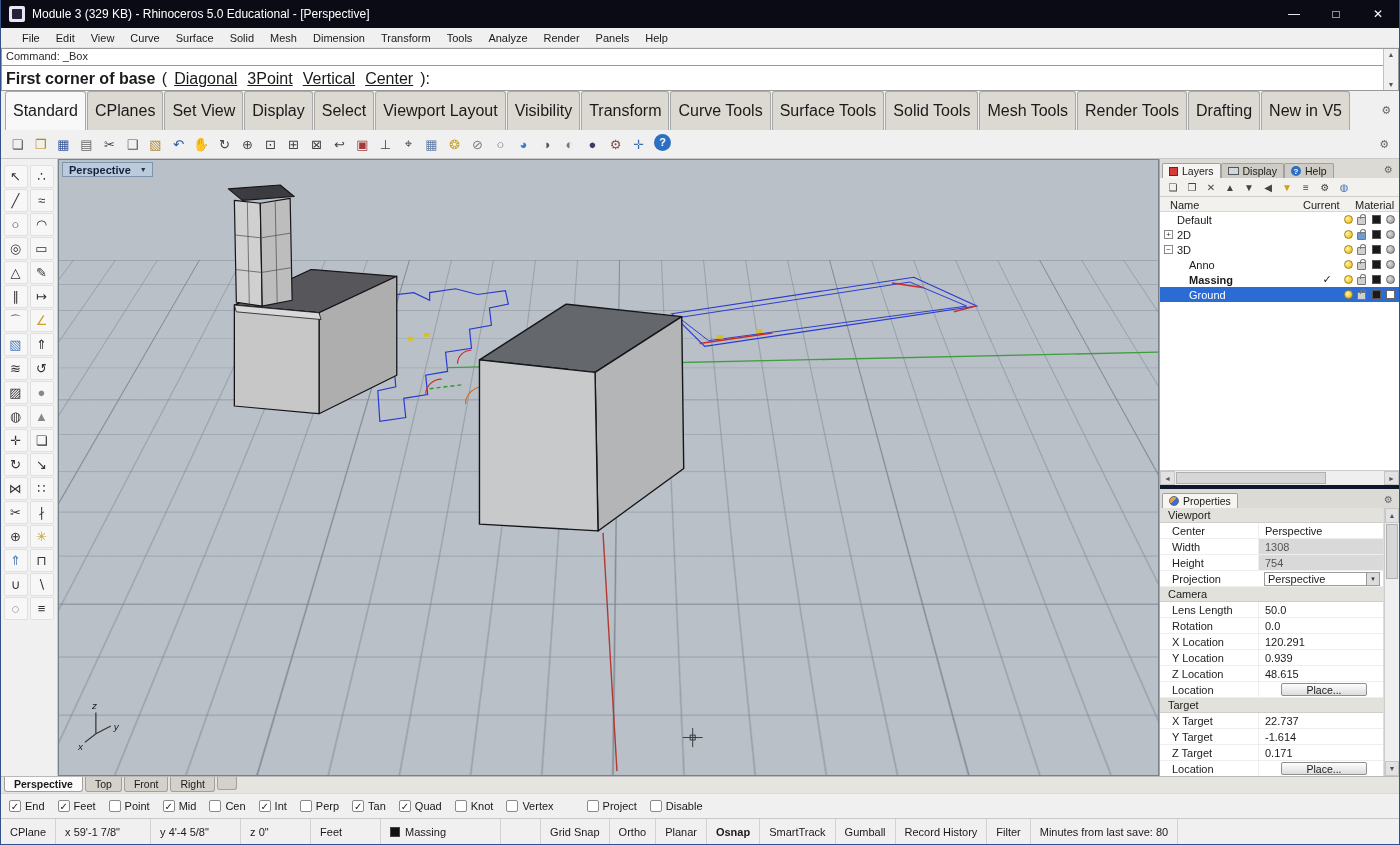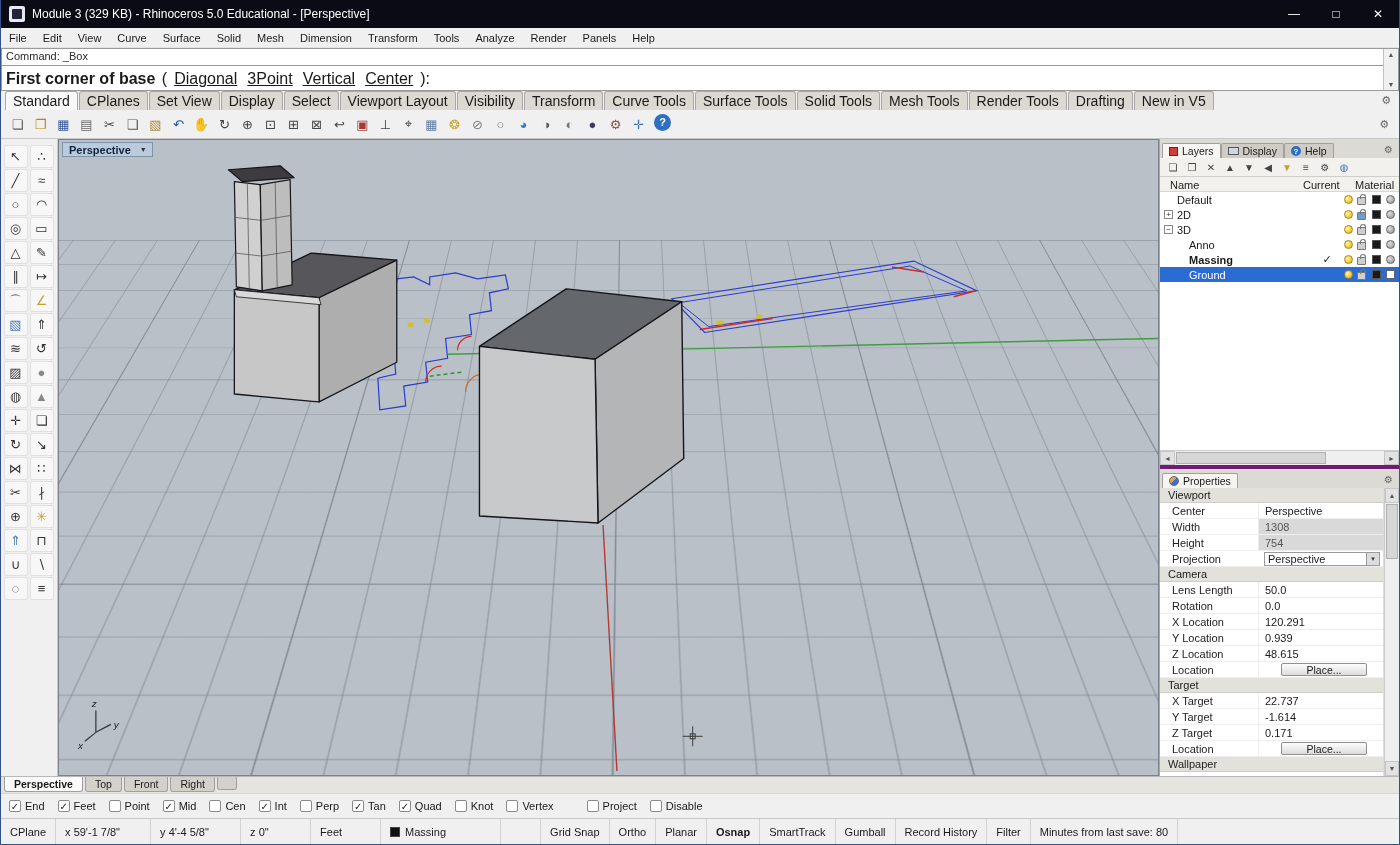--- a/index.html
+++ b/index.html
@@ -6,32 +6,32 @@
   body{width:1400px;height:845px;font-family:"Liberation Sans","DejaVu Sans",sans-serif;font-size:11px;color:#1a1a1a;background:#f0f0f0;overflow:hidden}
   .window{width:100%;height:100%;display:flex;flex-direction:column;border-left:1px solid #35518a;border-right:1px solid #35518a;border-bottom:1px solid #35518a}
   
   .titlebar{flex:0 0 28px;background:#0b0b16;color:#fff;display:flex;align-items:center;padding-left:8px;font-size:12px}
   .app-icon{width:16px;height:16px;background:#e8e8f0;border-radius:2px;margin-right:7px;position:relative;flex:none}
   .app-icon::after{content:"";position:absolute;inset:3px;background:#23233a;border-radius:1px}
   .title-text{flex:1;white-space:nowrap;overflow:hidden}
   .win-controls{display:flex;height:100%}
   .win-btn{width:42px;display:flex;align-items:center;justify-content:center;font-size:12px}
   
-  .menubar{flex:0 0 20px;display:flex;align-items:center;padding-left:0;background:#f0f0f0;border-bottom:1px solid #e2e2e2}
+  .menubar{flex:0 0 20px;display:flex;align-items:center;padding-left:13px;background:#f0f0f0;border-bottom:1px solid #e2e2e2}
   .menu-item{padding:2px 8px;white-space:nowrap}
   
   .cmdarea{flex:0 0 43px;position:relative;background:#f0f0f0}
   .cmd-history{height:17px;background:#fff;border:1px solid #9a9a9a;border-bottom:none;padding:1px 4px;color:#2a2a2a;overflow:hidden}
   .cmd-prompt{height:26px;background:#fff;border:1px solid #9a9a9a;padding:4px 4px 0;font-weight:bold;font-size:16px;overflow:hidden}
   .cmd-opt{font-weight:normal;text-decoration:underline;margin:0 5px}
   .paren{font-weight:normal;margin:0 2px}
   .cmd-scroll{position:absolute;top:1px;right:1px;bottom:1px;width:15px;background:#f0f0f0;border-left:1px solid #c0c0c0;display:flex;flex-direction:column;justify-content:space-between;align-items:center;font-size:7px;color:#555;padding:2px 0}
   
   .ribbonrow{flex:0 0 17px;display:flex;align-items:flex-end;padding:0 4px;background:#f0f0f0}
-  .rtab{padding:1px 7px;margin-right:1px;border:1px solid #a8a8a8;border-bottom:none;border-radius:3px 3px 0 0;background:#dcd9d2;font-size:14px;white-space:nowrap}
+  .rtab{padding:10px 7px;margin-right:1px;border:1px solid #a8a8a8;border-bottom:none;border-radius:3px 3px 0 0;background:#dcd9d2;font-size:16px;white-space:nowrap}
   .rtab.active{background:#f8f8f8}
   .gear{margin-left:auto;font-size:11px;color:#666;padding:0 4px;align-self:center}
   
   .toolbarrow{flex:0 0 29px;display:flex;align-items:center;gap:2px;padding:0 6px;background:#f0f0f0;border-bottom:1px solid #c8c8c8}
   .tbicon{width:21px;height:21px;display:flex;align-items:center;justify-content:center;font-size:13px;border-radius:2px;flex:none}
   .tbicon.round{background:#2d6fc2;color:#fff;border-radius:50%;width:17px;height:17px;font-size:11px;font-weight:bold;margin:0 3px}
   
   .main{flex:1;display:flex;min-height:0}
   .sidebar{width:57px;flex:none;background:#f0f0f0;border-right:1px solid #c8c8c8;display:grid;grid-template-columns:25px 25px;justify-content:center;align-content:flex-start;gap:1px;padding-top:6px}
   .sicon{width:24px;height:23px;display:flex;align-items:center;justify-content:center;font-size:13px;color:#333;border:1px solid #e0e0e0;background:#f7f7f7;border-radius:2px}
@@ -44,21 +44,21 @@
       linear-gradient(to bottom, rgba(100,110,124,.5) 1px, transparent 1px);
     background-size:42px 42px,42px 42px,210px 210px,210px 210px;
     transform-origin:50% 0;transform:perspective(1100px) rotateX(56deg)}
   .scene{position:absolute;inset:0;width:100%;height:100%}
   .axlbl{font-size:10px;font-style:italic;fill:#222;stroke:none}
   .vp-label{position:absolute;top:2px;left:3px;display:flex;align-items:center;background:#b9cbdd;border:1px solid #7d94ab;padding:0 3px 0 6px;height:15px;font-weight:bold;color:#14213a}
   .vp-dd{font-size:7px;margin-left:7px;padding:0 2px;color:#333;font-weight:normal}
   
   .rightcol{width:240px;flex:none;display:flex;flex-direction:column;background:#dcdad4;border-left:1px solid #a8a8a8}
   .panel{display:flex;flex-direction:column;background:#f2f1ee}
-  .panel.layers{height:330px;border-bottom:4px solid #701a75}
+  .panel.layers{height:330px;border-bottom:4px solid #0f172a}
   .panel.props{flex:1;position:relative;min-height:0}
   .ptabs{height:19px;flex:none;display:flex;align-items:flex-end;background:#dcdad4;padding:2px 2px 0}
   .ptab{display:flex;align-items:center;gap:4px;padding:1px 6px;border:1px solid #a0a0a0;border-bottom:none;border-radius:2px 2px 0 0;background:#cfccc5;font-size:10.5px;white-space:nowrap}
   .ptab.active{background:#f6f5f2}
   .pgear{margin-left:auto;align-self:center;color:#666;font-size:10px;padding:0 4px}
   .ic-layers{width:9px;height:9px;background:#d43c3c;border:1px solid #7a1f1f;flex:none}
   .ic-display{width:11px;height:8px;border:1px solid #555;background:#cdd8e2;flex:none}
   .ic-help{width:10px;height:10px;border-radius:50%;background:#2d6fc2;color:#fff;font-size:8px;display:flex;align-items:center;justify-content:center;font-weight:bold;flex:none}
   .ic-props{width:10px;height:10px;border-radius:50%;background:linear-gradient(135deg,#e8a33a 50%,#3a6fd8 50%);border:1px solid #666;flex:none}
   .ltools{height:19px;flex:none;display:flex;align-items:center;gap:3px;padding:0 5px;background:#f2f1ee;border-bottom:1px solid #d0cec8}

